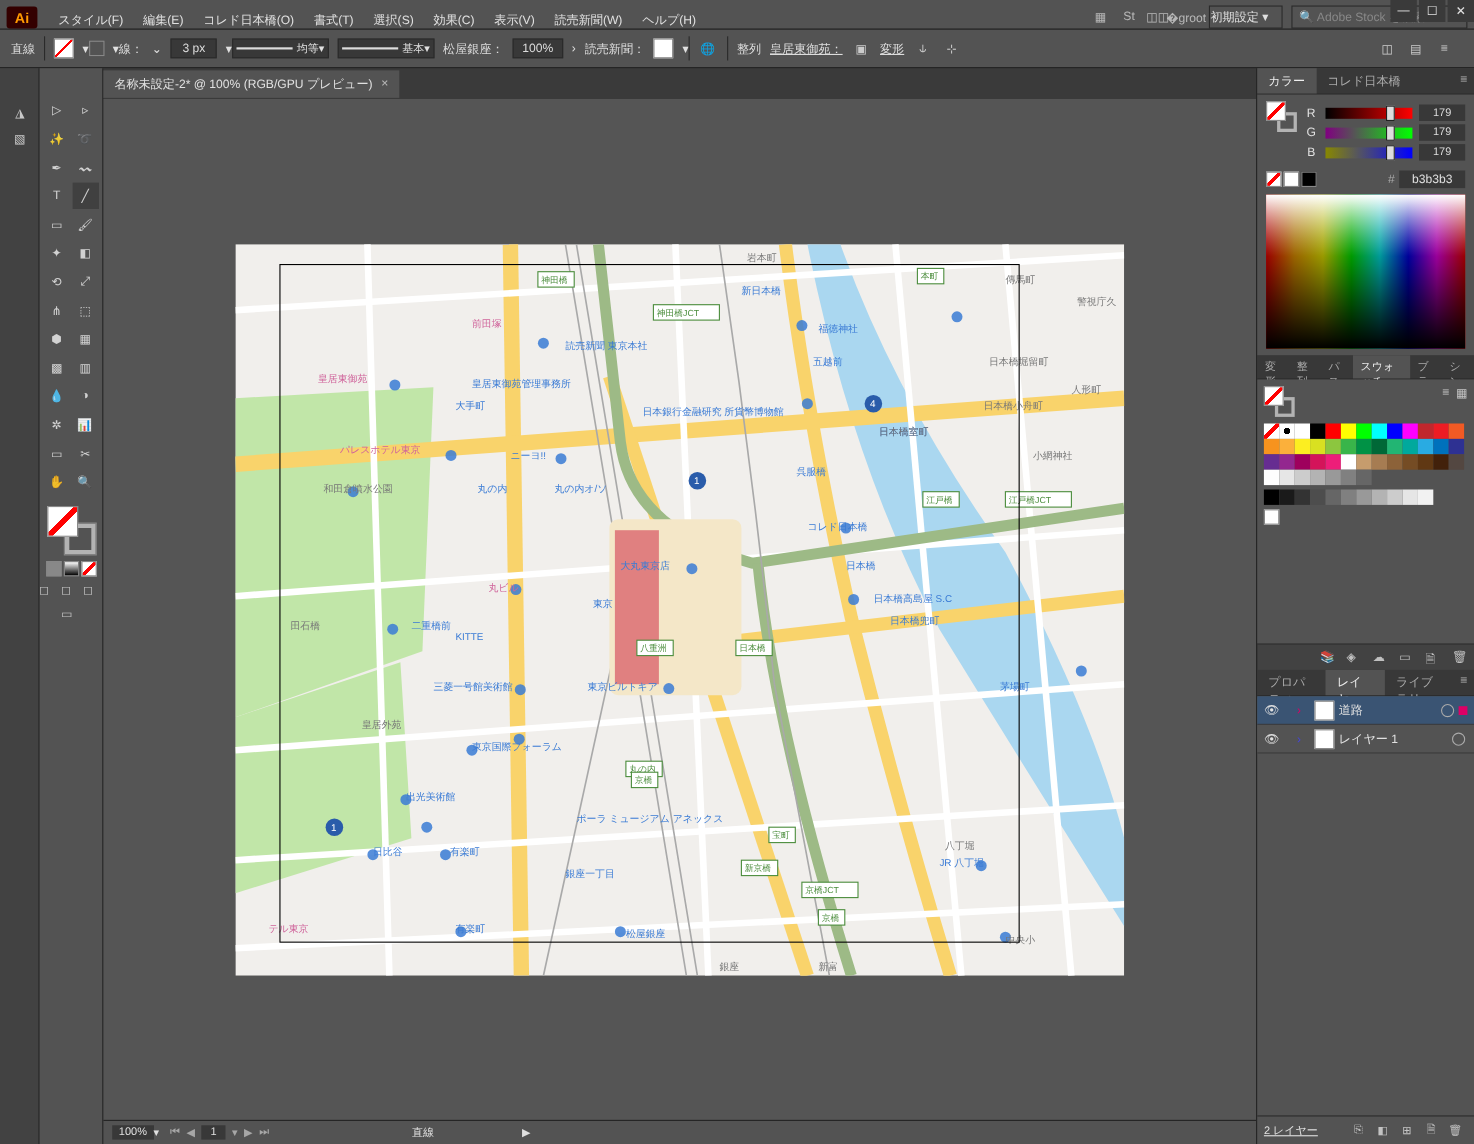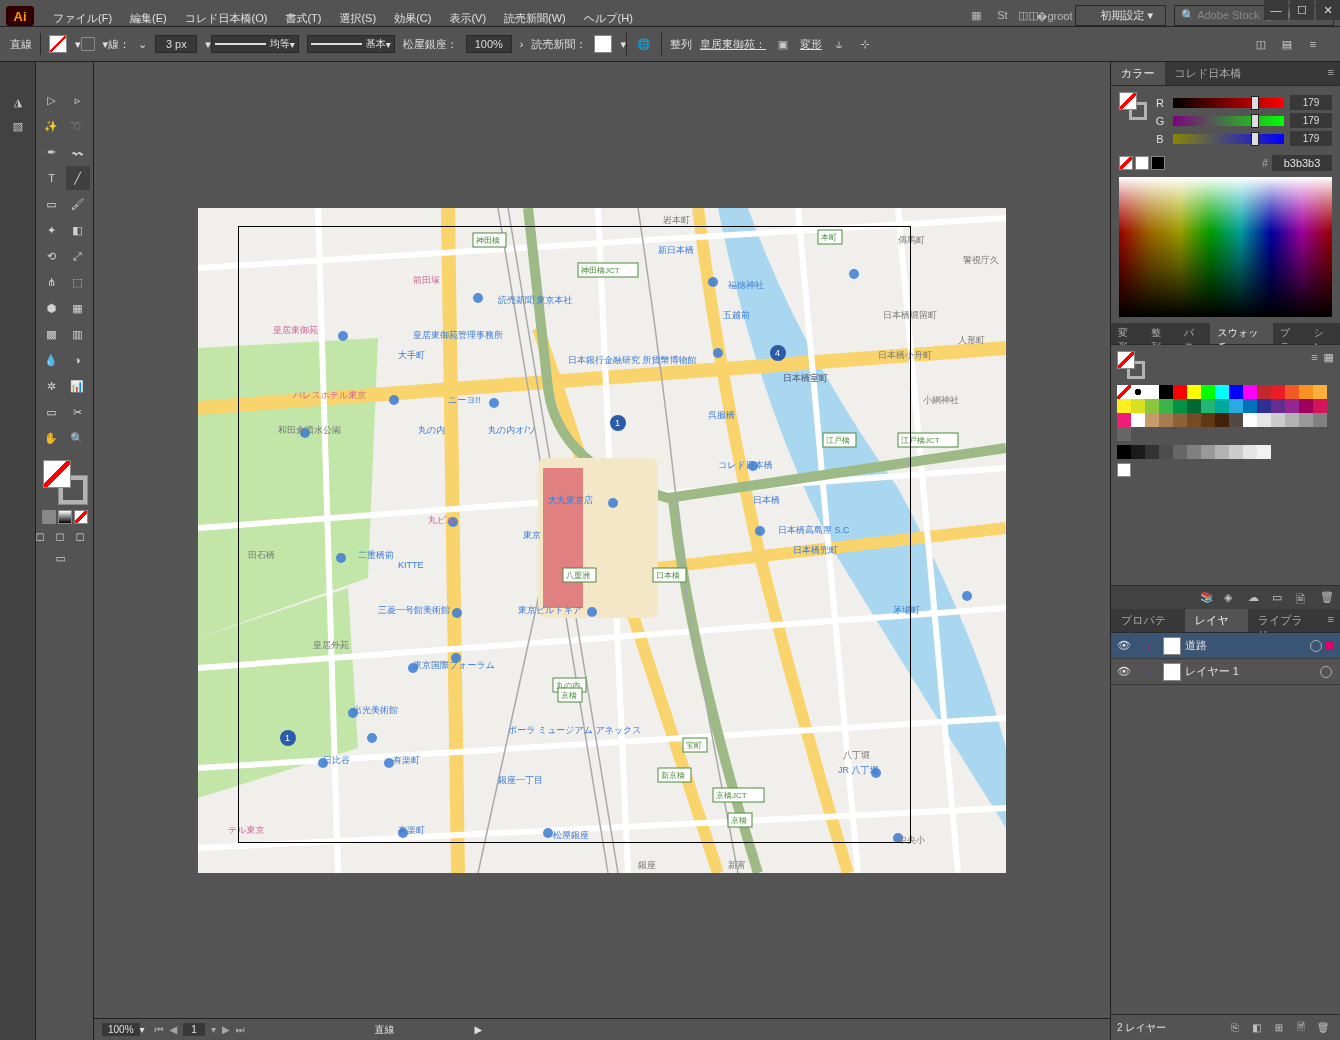--- a/index.html
+++ b/index.html
@@ -4,21 +4,21 @@
 <style>
 * { margin: 0; padding: 0; box-sizing: border-box; font-family: "Hiragino Kaku Gothic Pro", Meiryo, sans-serif; }
 body { background: #323232; color: #e0e0e0; font-size: 11px; width: 1340px; height: 1040px; overflow: hidden; position: relative; }
 .menubar { height: 26px; background: #535353; display: flex; align-items: flex-end; padding: 0 6px; }
 .app-logo { width: 28px; height: 20px; background: #330000; color: #ff9a00; font-weight: bold; display: flex; align-items: center; justify-content: center; border-radius: 3px; margin-right: 10px; font-size: 13px; }
 .menubar .menu-item { padding: 0 9px; cursor: pointer; }
 .menubar .spacer { flex: 1; }
 .menubar .icon-btn { width: 22px; height: 22px; display: flex; align-items: center; justify-content: center; margin: 0 2px; opacity: 0.7; }
 .window-controls { position: absolute; right: 0; top: 0; display: flex; }
 .window-controls div { width: 24px; height: 20px; display: flex; align-items: center; justify-content: center; background: #3a3a3a; margin-left: 2px; }
-.workspace-select { padding: 2px 12px 2px 24px; margin: 0 8px; border: 1px solid #2a2a2a; position: relative; }
+.workspace-select { padding: 2px 12px 2px 0; margin: 0 8px; border: 1px solid #2a2a2a; position: relative; }
 .search-stock { border: 1px solid #2a2a2a; padding: 2px 6px; width: 160px; color: #888; }
 .optionbar { height: 36px; background: #535353; border-top: 1px solid #212121; border-bottom: 1px solid #212121; display: flex; align-items: center; padding: 0 10px; font-size: 11px; }
 .optionbar > * { margin-right: 8px; }
 .opt-label { color: #ddd; }
 .opt-swatch { width: 18px; height: 18px; border: 1px solid #888; background: linear-gradient(135deg, transparent 45%, red 45%, red 55%, transparent 55%), #fff; }
 .opt-swatch.small { width:14px;height:14px;background:#535353;border:1px solid #888; }
 .opt-input { background: #383838; border: 1px solid #2a2a2a; color: #ddd; padding: 2px 4px; width: 42px; text-align: center; }
 .opt-dash { width: 88px; height: 18px; background: #383838; border: 1px solid #2a2a2a; display: flex; align-items: center; justify-content: space-between; padding: 0 3px; font-size: 10px; }
 .opt-dash .line { flex: 1; height: 2px; background: #ddd; margin-right: 4px; }
 .opt-icon { width: 18px; height: 18px; opacity: 0.85; display:flex;align-items:center;justify-content:center; }
@@ -49,21 +49,21 @@
 .artwork svg { width: 100%; height: 100%; display: block; }
 .artboard-border { position:absolute; top:18px; left:40px; right:95px; bottom:30px; border:1px solid #000; pointer-events:none; }
 .statusbar { height: 22px; background: #535353; border-top: 1px solid #212121; display: flex; align-items: center; padding: 0 8px; font-size: 10px; }
 .statusbar .zoom { padding: 1px 6px; background:#383838; }
 .statusbar .nav { margin:0 10px; display:flex; align-items:center; gap:6px; }
 .statusbar .nav .nbtn{opacity:.6;}
 .statusbar .pg{background:#383838;padding:1px 8px;}
 .statusbar .sel{margin-left:120px;}
 .statusbar .tri{margin-left:80px;}
 
-.right-panels { width: 230px; background: #424242; display: flex; flex-direction: column; border-left: 1px solid #212121; position: relative; }
+.right-panels { width: 198px; background: #424242; display: flex; flex-direction: column; border-left: 1px solid #212121; position: relative; }
 .panel-tab-set { height: 24px; display: flex; border-bottom: 1px solid #2a2a2a; background:#383838; }
 .panel-tab-set .ptab { padding: 4px 10px; font-size: 11px; color: #aaa; cursor:pointer; }
 .panel-tab-set .ptab.active { background: #535353; color: #eee; }
 .panel-tab-set .menu { margin-left:auto;padding:4px 6px;opacity:.7; }
 .color-panel { background: #535353; padding: 6px 8px; }
 .color-panel .slider-row { display: flex; align-items: center; margin: 3px 0; }
 .color-panel .slider-row .lbl { width: 14px; text-align: center; }
 .color-panel .slider-row .track { flex: 1; height: 10px; margin: 0 6px; position: relative; }
 .color-panel .slider-row .thumb { position:absolute;top:-2px;width:8px;height:14px;background:#ddd;border:1px solid #222; }
 .color-panel .slider-row .val { width: 42px; background: #383838; color: #ddd; text-align: center; font-size: 10px; padding: 2px 0; }
@@ -89,21 +89,21 @@
 .layer-row{height:26px;display:flex;align-items:center;border-bottom:1px solid #3a3a3a;padding:0 4px;background:#3a5473;}
 .layer-row.lr2{background:#535353;}
 .layer-row .eye{width:18px;text-align:center;}
 .layer-row .lock{width:14px;}
 .layer-row .exp{width:12px;color:#bbb;}
 .layer-row .thumb{width:18px;height:18px;background:#fff;border:1px solid #888;margin:0 4px;}
 .layer-row .name{flex:1;font-size:11px;}
 .layer-row .target{width:12px;height:12px;border:1px solid #aaa;border-radius:50%;margin:0 4px;}
 .layer-row .sel-ind{width:8px;height:8px;background:#d06;margin-right:2px;}
 .layers-foot{height:26px;border-top:1px solid #2a2a2a;display:flex;align-items:center;padding:0 6px;font-size:10px;}
-.layers-foot .cnt{flex:1;}
+.layers-foot .cnt{flex:1;text-decoration:underline;}
 .layers-foot .fi{width:16px;margin:0 3px;opacity:.8;text-align:center;}
 
 svg text{font-family:"Hiragino Kaku Gothic Pro",Meiryo,sans-serif;}
 .road{stroke:#fff;fill:none;}
 .road-y{stroke:#f9d36b;fill:none;}
 .hw{stroke:#9dba86;fill:none;}
 .rail{stroke:#a9a9a9;fill:none;stroke-width:1.5;}
 .water{fill:#aad7f0;}
 .park{fill:#c1e6a8;}
 .bldg{fill:#f4e7c8;}
@@ -119,21 +119,21 @@
 <body>
 
 <div class="window-controls">
   <div>—</div>
   <div>☐</div>
   <div>✕</div>
 </div>
 
 <div class="menubar">
   <div class="app-logo">Ai</div>
-  <div class="menu-item">ファイル(F)</div>
+  <div class="menu-item">スタイル(F)</div>
   <div class="menu-item">編集(E)</div>
   <div class="menu-item">コレド日本橋(O)</div>
   <div class="menu-item">書式(T)</div>
   <div class="menu-item">選択(S)</div>
   <div class="menu-item">効果(C)</div>
   <div class="menu-item">表示(V)</div>
   <div class="menu-item">読売新聞(W)</div>
   <div class="menu-item">ヘルプ(H)</div>
   <div class="spacer"></div>
   <div class="icon-btn">▦</div>
@@ -225,20 +225,26 @@
       <div>◻</div>
       <div>◻</div>
       <div>◻</div>
     </div>
     <div class="screenmode" style="margin-top:8px">
       <div>▭</div>
     </div>
   </div>
 
   <div class="canvas-area">
+    <div class="doc-tab">
+      <div class="tab">
+        <span>名称未設定-2* @ 100% (RGB/GPU プレビュー)</span>
+        <span class="close">×</span>
+      </div>
+    </div>
     <div class="canvas-view">
       <div class="artwork">
         <svg viewBox="0 0 808 665" id="mapsvg">
           <rect width="808" height="665" fill="#f1efec"></rect>
 
           <path class="park" d="M0,140 L180,130 L170,370 L0,430 Z"></path>
           <path class="park" d="M0,430 L150,380 L160,540 L0,590 Z"></path>
 
           <path class="water" d="M550,0 Q600,140 700,280 Q780,430 808,540 L808,620 Q720,480 640,350 Q560,200 520,0 Z"></path>
 

